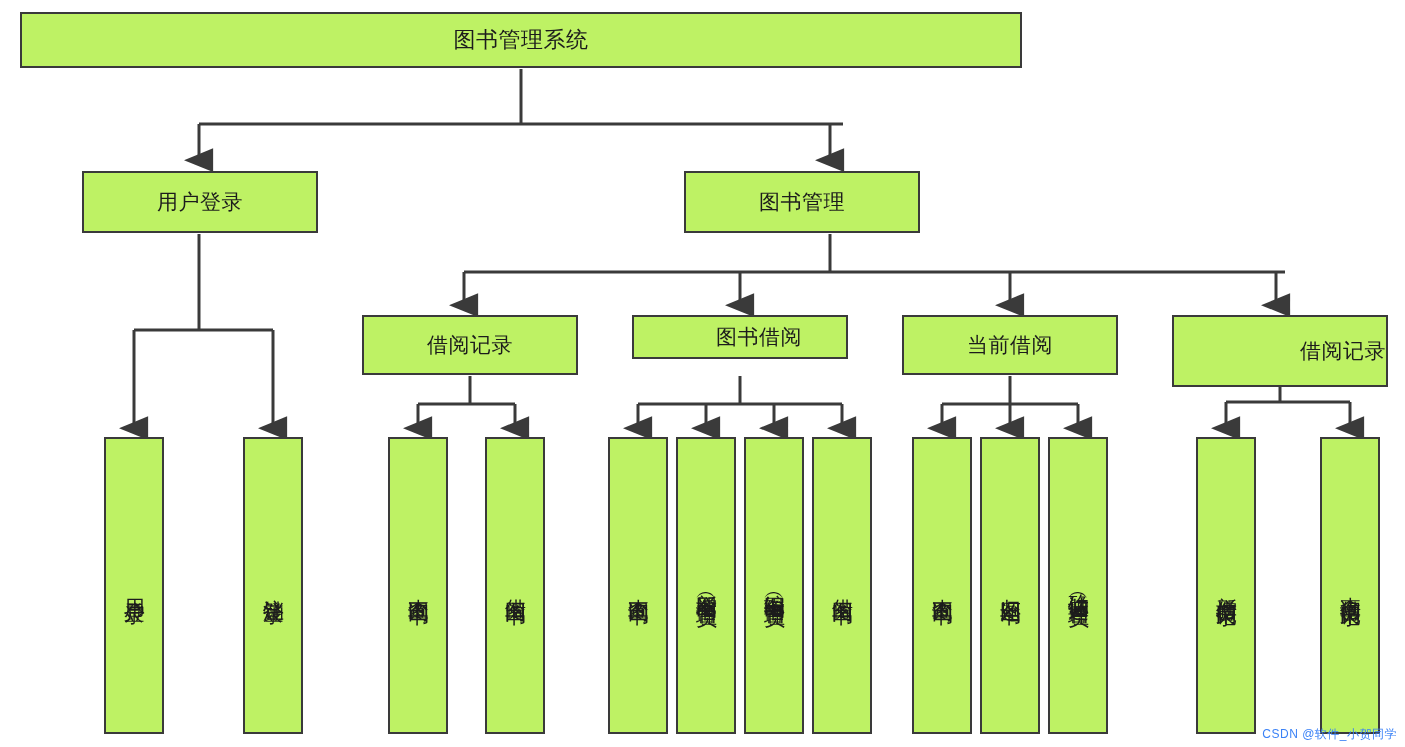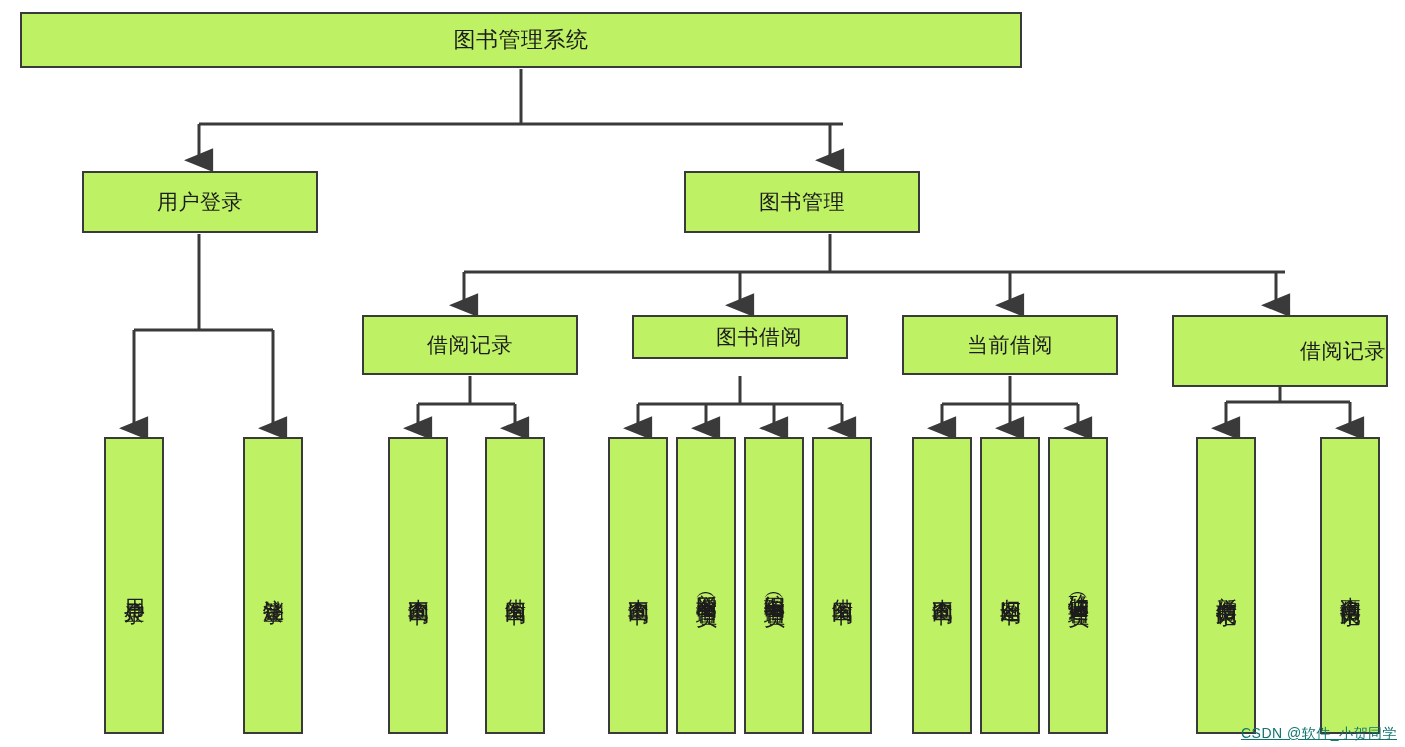--- a/index.html
+++ b/index.html
@@ -47,26 +47,25 @@
     text-orientation: upright;
     letter-spacing: 2px;
     font-size: 21px;
     white-space: nowrap;
   }
   .node.root .label { font-size: 22px; }
   .watermark {
     position: absolute;
     right: 8px;
     bottom: 4px;
-    font-size: 14px;
-    color: #0f766e;
+    font-size: 12px;
+    color: #3b82f6;
     white-space: nowrap;
     letter-spacing: 0.5px;
     pointer-events: none;
-    text-decoration: underline;
   }
 </style>
 </head>
 <body>
 
 <div id="canvas">
 
   <svg id="edges" viewBox="0 0 1405 747" xmlns="http://www.w3.org/2000/svg">
     <defs>
       <marker id="arrow" markerWidth="10" markerHeight="10" refX="4.2" refY="5" orient="auto" markerUnits="strokeWidth">

